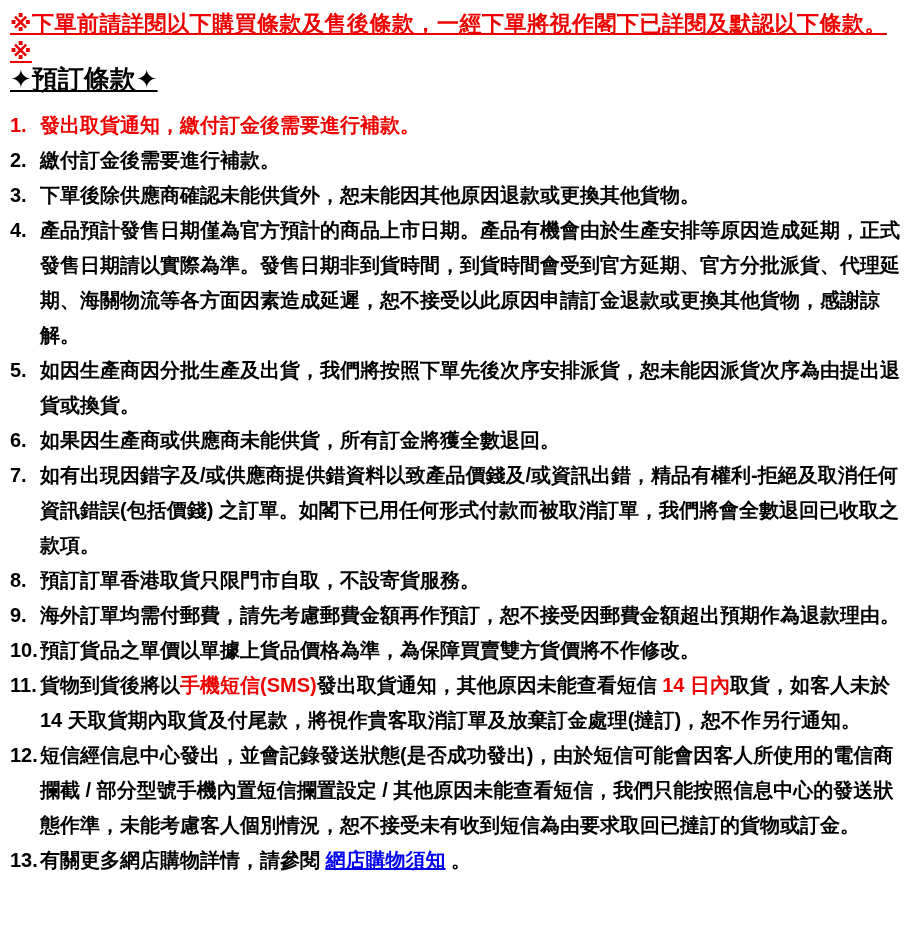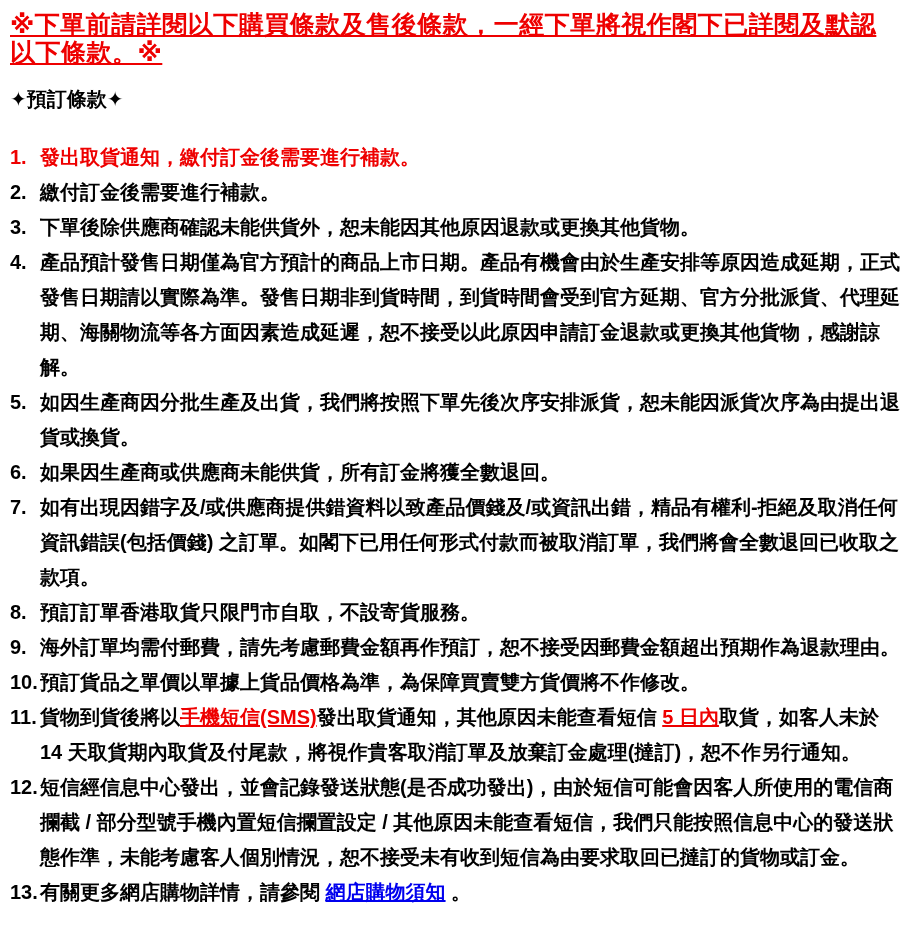--- a/index.html
+++ b/index.html
@@ -21,30 +21,30 @@
   }
   .page {
     width: 913px;
     min-height: 948px;
     padding: 10px 12px 18px 10px;
     background: var(--bg);
   }
   .warning {
     color: var(--red);
     text-decoration: underline;
-    font-size: 25px;
+    font-size: 22px;
     line-height: 28px;
-    margin-bottom: 20px;
     letter-spacing: 0.5px;
   }
   .section-title {
     color: var(--text);
-    font-size: 20px;
+    text-decoration: underline;
+    font-size: 26px;
     line-height: 26px;
-    margin-bottom: 28px;
+    margin-bottom: 16px;
   }
   .terms {
     font-size: 20px;
     line-height: 35px;
   }
   .term-row {
     display: flex;
     align-items: flex-start;
   }
   .term-num {
@@ -53,21 +53,20 @@
   }
   .term-text {
     flex: 1;
     min-width: 0;
   }
   .term-row.red,
   .term-row.red .term-num,
   .term-row.red .term-text { color: var(--red); }
   .seg-red-underline {
     color: var(--red);
-    text-decoration: underline;
     margin-top: 20px;
   }
   .seg-link {
     color: var(--link);
     text-decoration: underline;
     cursor: pointer;
     font-family: Liberation Mono, monospace;
   }
 </style>
 </head>
@@ -114,21 +113,21 @@
       <div class="term-row">
         <span class="term-num">9.</span>
         <div class="term-text"><span class="seg-normal">海外訂單均需付郵費，請先考慮郵費金額再作預訂，恕不接受因郵費金額超出預期作為退款理由。</span></div>
       </div>
       <div class="term-row">
         <span class="term-num">10.</span>
         <div class="term-text"><span class="seg-normal">預訂貨品之單價以單據上貨品價格為準，為保障買賣雙方貨價將不作修改。</span></div>
       </div>
       <div class="term-row">
         <span class="term-num">11.</span>
-        <div class="term-text"><span class="seg-normal">貨物到貨後將以</span><span class="seg-red-underline">手機短信(SMS)</span><span class="seg-normal">發出取貨通知，其他原因未能查看短信 </span><span class="seg-red-underline">5 日內</span><span class="seg-normal">取貨，如客人未於 14 天取貨期內取貨及付尾款，將視作貴客取消訂單及放棄訂金處理(撻訂)，恕不作另行通知。</span></div>
+        <div class="term-text"><span class="seg-normal">貨物到貨後將以</span><span class="seg-red-underline">手機短信(SMS)</span><span class="seg-normal">發出取貨通知，其他原因未能查看短信 </span><span class="seg-red-underline">14 日內</span><span class="seg-normal">取貨，如客人未於 14 天取貨期內取貨及付尾款，將視作貴客取消訂單及放棄訂金處理(撻訂)，恕不作另行通知。</span></div>
       </div>
       <div class="term-row">
         <span class="term-num">12.</span>
         <div class="term-text"><span class="seg-normal">短信經信息中心發出，並會記錄發送狀態(是否成功發出)，由於短信可能會因客人所使用的電信商攔截 / 部分型號手機內置短信攔置設定 / 其他原因未能查看短信，我們只能按照信息中心的發送狀態作準，未能考慮客人個別情況，恕不接受未有收到短信為由要求取回已撻訂的貨物或訂金。</span></div>
       </div>
       <div class="term-row">
         <span class="term-num">13.</span>
         <div class="term-text"><span class="seg-normal">有關更多網店購物詳情，請參閱 </span><a class="seg-link" href="#">網店購物須知</a><span class="seg-normal"> 。</span></div>
       </div>
     </div>

